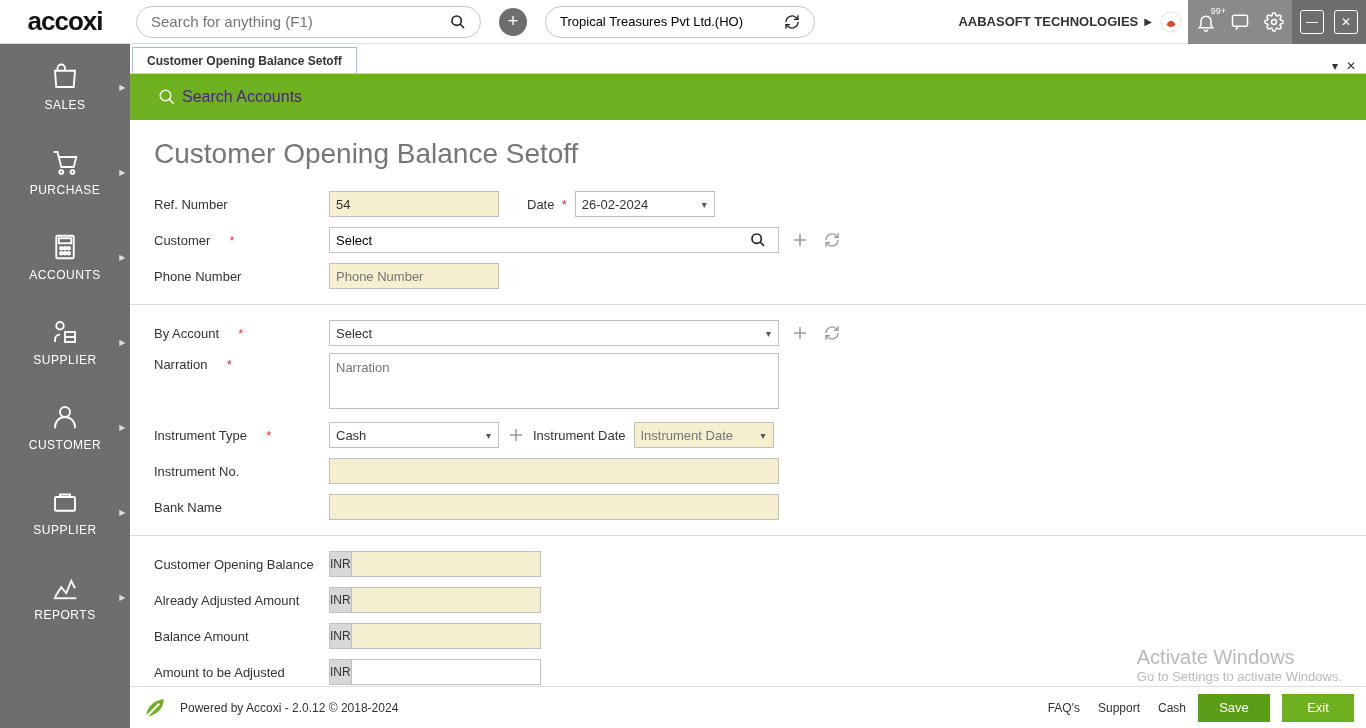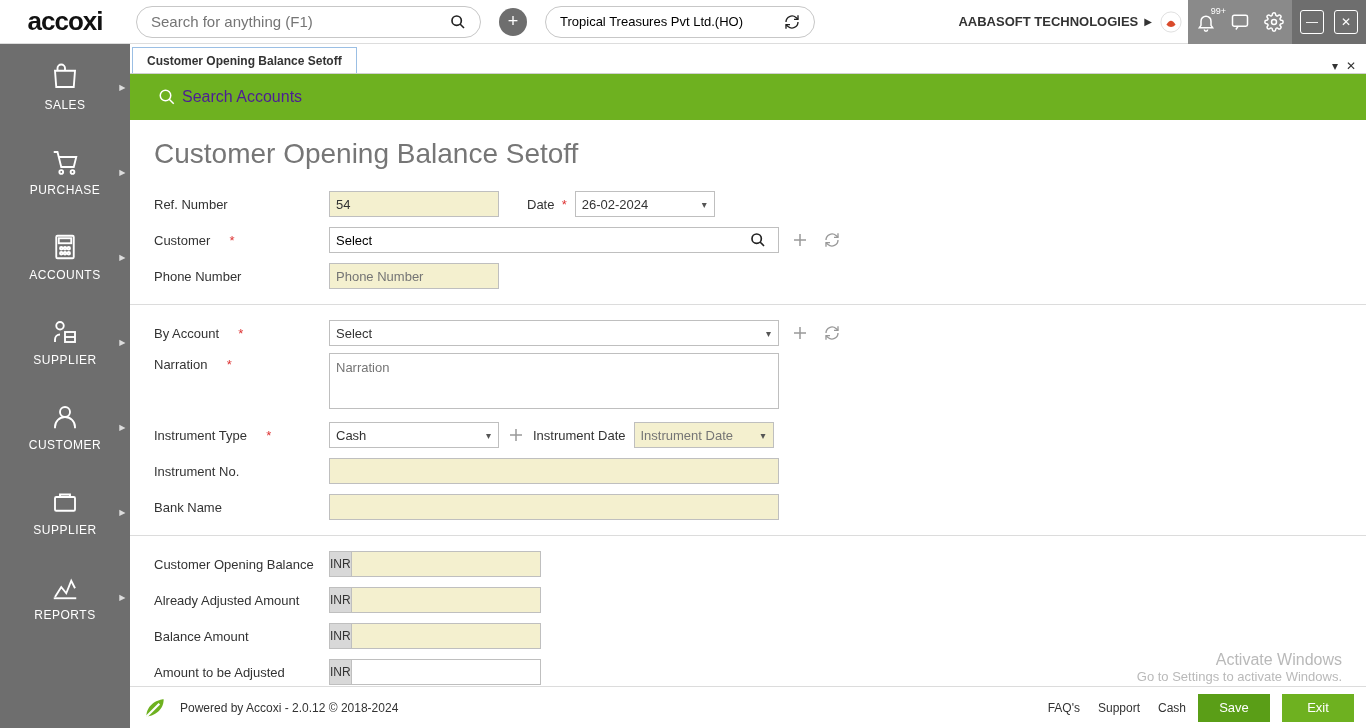--- a/index.html
+++ b/index.html
@@ -72,21 +72,21 @@
 .footer { position: absolute; bottom: 0; left: 130px; right: 0; height: 42px; border-top: 1px solid #dcdcdc; display: flex; align-items: center; padding: 16px 12px; background: #fff; }
 .footer .leaf { width: 26px; height: 26px; margin-right: 12px; }
 .footer .ver { font-size: 12px; color: #333; }
 .footer .links { margin-left: auto; display: flex; gap: 18px; font-size: 12px; color: #333; }
 .footer .btn { width: 72px; height: 28px; color: #fff; display: flex; align-items: center; justify-content: center; font-size: 13px; margin-left: 12px; cursor: pointer; }
 .btn-save { background: #5a9e17; }
 .btn-exit { background: #6eb120; }
 
 
 .watermark { position: absolute; right: 24px; bottom: 44px; text-align: left; color: #b9b9b9; pointer-events: none; }
-.watermark .l1 { font-size: 16px; text-align: right; }
+.watermark .l1 { font-size: 20px; }
 .watermark .l2 { font-size: 13px; }
 
 svg { display: block; }
 </style>
 </head>
 <body>
 
 <div class="topbar">
   <div class="logo">accoxi</div>
 

